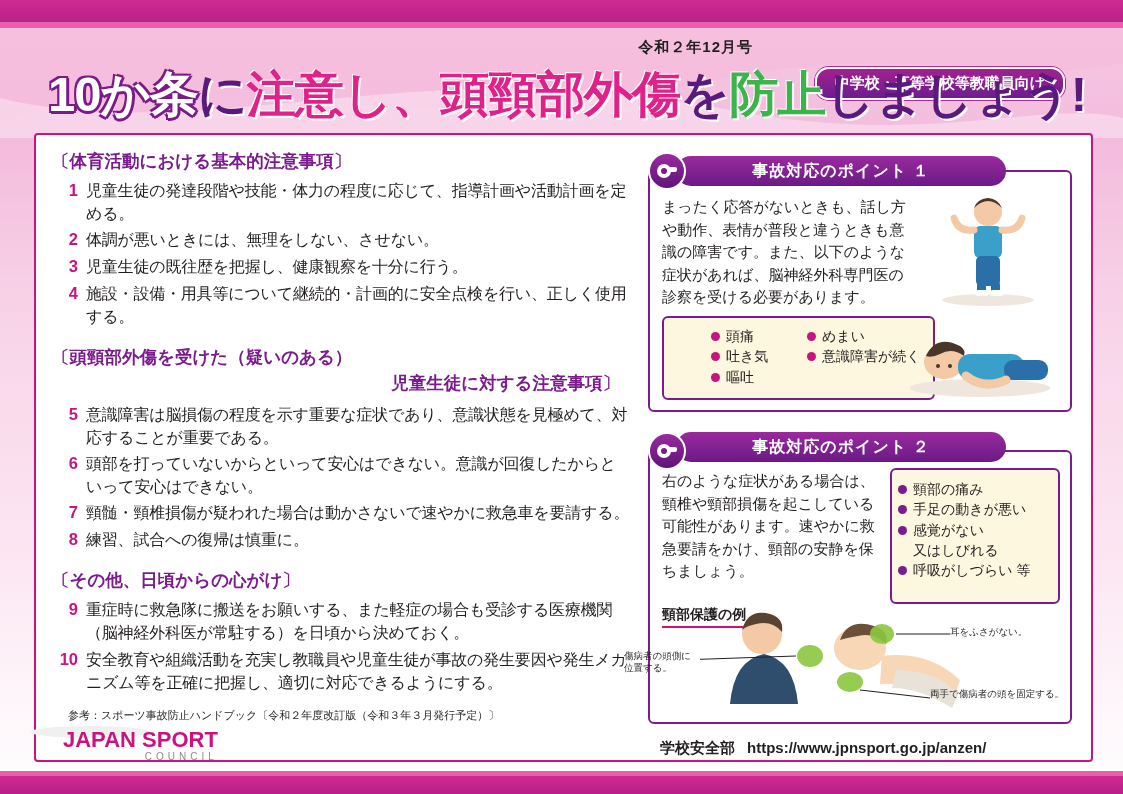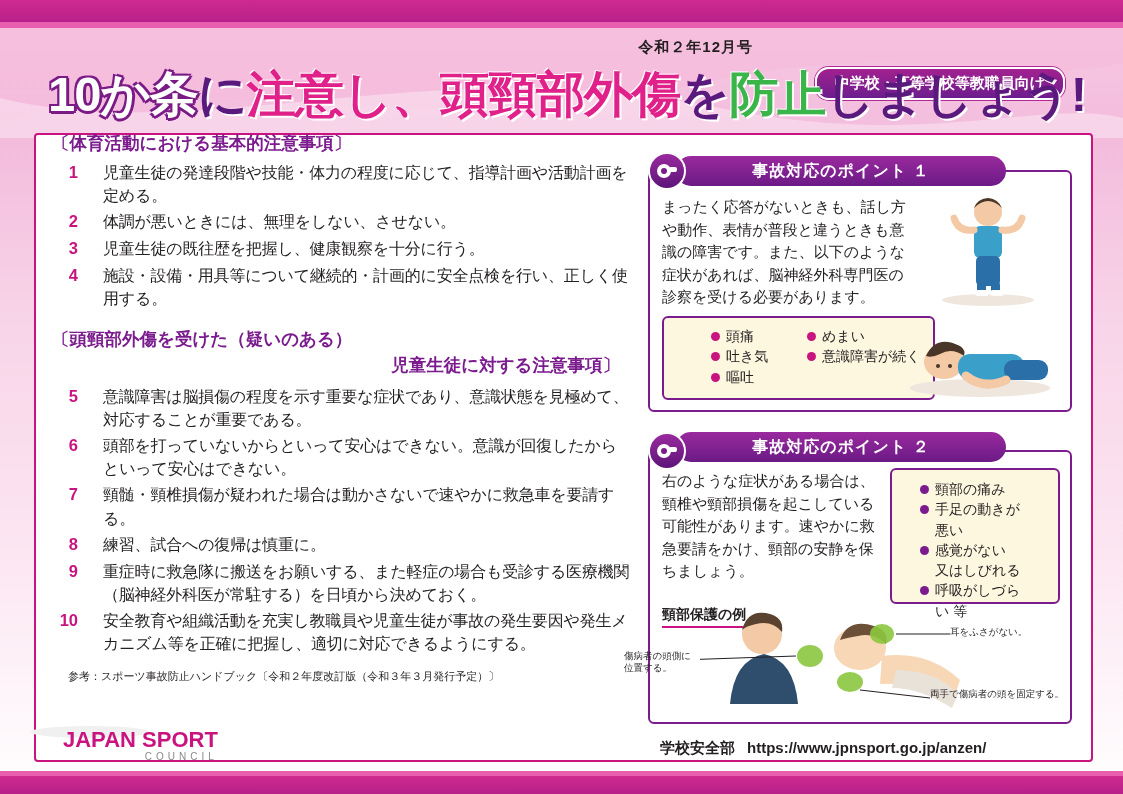--- a/index.html
+++ b/index.html
@@ -64,38 +64,38 @@
   .h-purple{color:#5a1a7d;text-shadow:2px 2px 0 #fff;}
   .h-pink{color:#e0218a;text-shadow:2px 2px 0 #fff, -1px -1px 0 #fff;}
   .h-green{color:#39b54a;text-shadow:2px 2px 0 #fff, -1px -1px 0 #fff;}
 
   
   .panel{
     position:absolute;left:34px;top:133px;width:1055px;height:625px;
     background:#ffffff;border:2px solid #c9147f;border-radius:4px;
   }
   .leftcol{
-    position:absolute;left:52px;top:131px;width:580px;height:600px;
+    position:absolute;left:52px;top:149px;width:580px;height:600px;
   }
   
   .sechead{
     color:#7b1b8e;font-size:17.5px;font-weight:bold;
     letter-spacing:0px;margin:0 0 6px 0;
   }
   .sechead.right{text-align:right;padding-right:12px;}
   .item{
     display:flex;align-items:flex-start;margin-bottom:3px;
   }
   .num{
     color:#c9147f;font-weight:bold;font-size:16.5px;
     width:26px;flex:0 0 26px;text-align:right;padding-right:8px;
     line-height:1.45;
   }
   .txt{
-    color:#231f20;font-size:16px;line-height:1.45;letter-spacing:-0.2px;margin-left:17px;
+    color:#231f20;font-size:16px;line-height:1.45;letter-spacing:-0.2px;
   }
   .note{
     color:#231f20;font-size:11px;margin-top:14px;margin-left:16px;
   }
   
   .rbox{
     position:absolute;background:#ffffff;border:2px solid #7b1b8e;border-radius:6px;
   }
   .rbox1{left:648px;top:170px;width:420px;height:238px;}
   .rbox2{left:648px;top:450px;width:420px;height:270px;}
@@ -224,20 +224,21 @@
     </div>
     <div class="item">
       <div class="num">7</div>
       <div class="txt">頸髄・頸椎損傷が疑われた場合は動かさないで速やかに救急車を要請する。</div>
     </div>
     <div class="item">
       <div class="num">8</div>
       <div class="txt">練習、試合への復帰は慎重に。</div>
     </div>
 
+    <div class="sechead" style="margin-top:16px;">〔その他、日頃からの心がけ〕</div>
 
     <div class="item">
       <div class="num">9</div>
       <div class="txt">重症時に救急隊に搬送をお願いする、また軽症の場合も受診する医療機関（脳神経外科医が常駐する）を日頃から決めておく。</div>
     </div>
     <div class="item">
       <div class="num">10</div>
       <div class="txt">安全教育や組織活動を充実し教職員や児童生徒が事故の発生要因や発生メカニズム等を正確に把握し、適切に対応できるようにする。</div>
     </div>
 
@@ -314,21 +315,21 @@
   <div class="whistle whistle2">
     <svg width="22" height="20" viewBox="0 0 22 20">
       <circle cx="8" cy="10" r="7" fill="#ffffff"></circle>
       <circle cx="8" cy="10" r="3" fill="#7b1b8e"></circle>
       <rect x="13" y="6" width="8" height="5" rx="2" fill="#ffffff"></rect>
     </svg>
   </div>
   <div class="rbody rbody2">右のような症状がある場合は、頸椎や頸部損傷を起こしている可能性があります。速やかに救急要請をかけ、頸部の安静を保ちましょう。</div>
 
   <div class="symbox symbox2">
-    <div style="padding:9px 28px;">
+    <div style="padding:9px 6px;">
       <div class="symrow">
           <span class="dot"></span>
           <span>頸部の痛み</span>
         </div>
       <div class="symrow">
           <span class="dot"></span>
           <span>手足の動きが悪い</span>
         </div>
       <div class="symrow">
           <span class="dot"></span>

